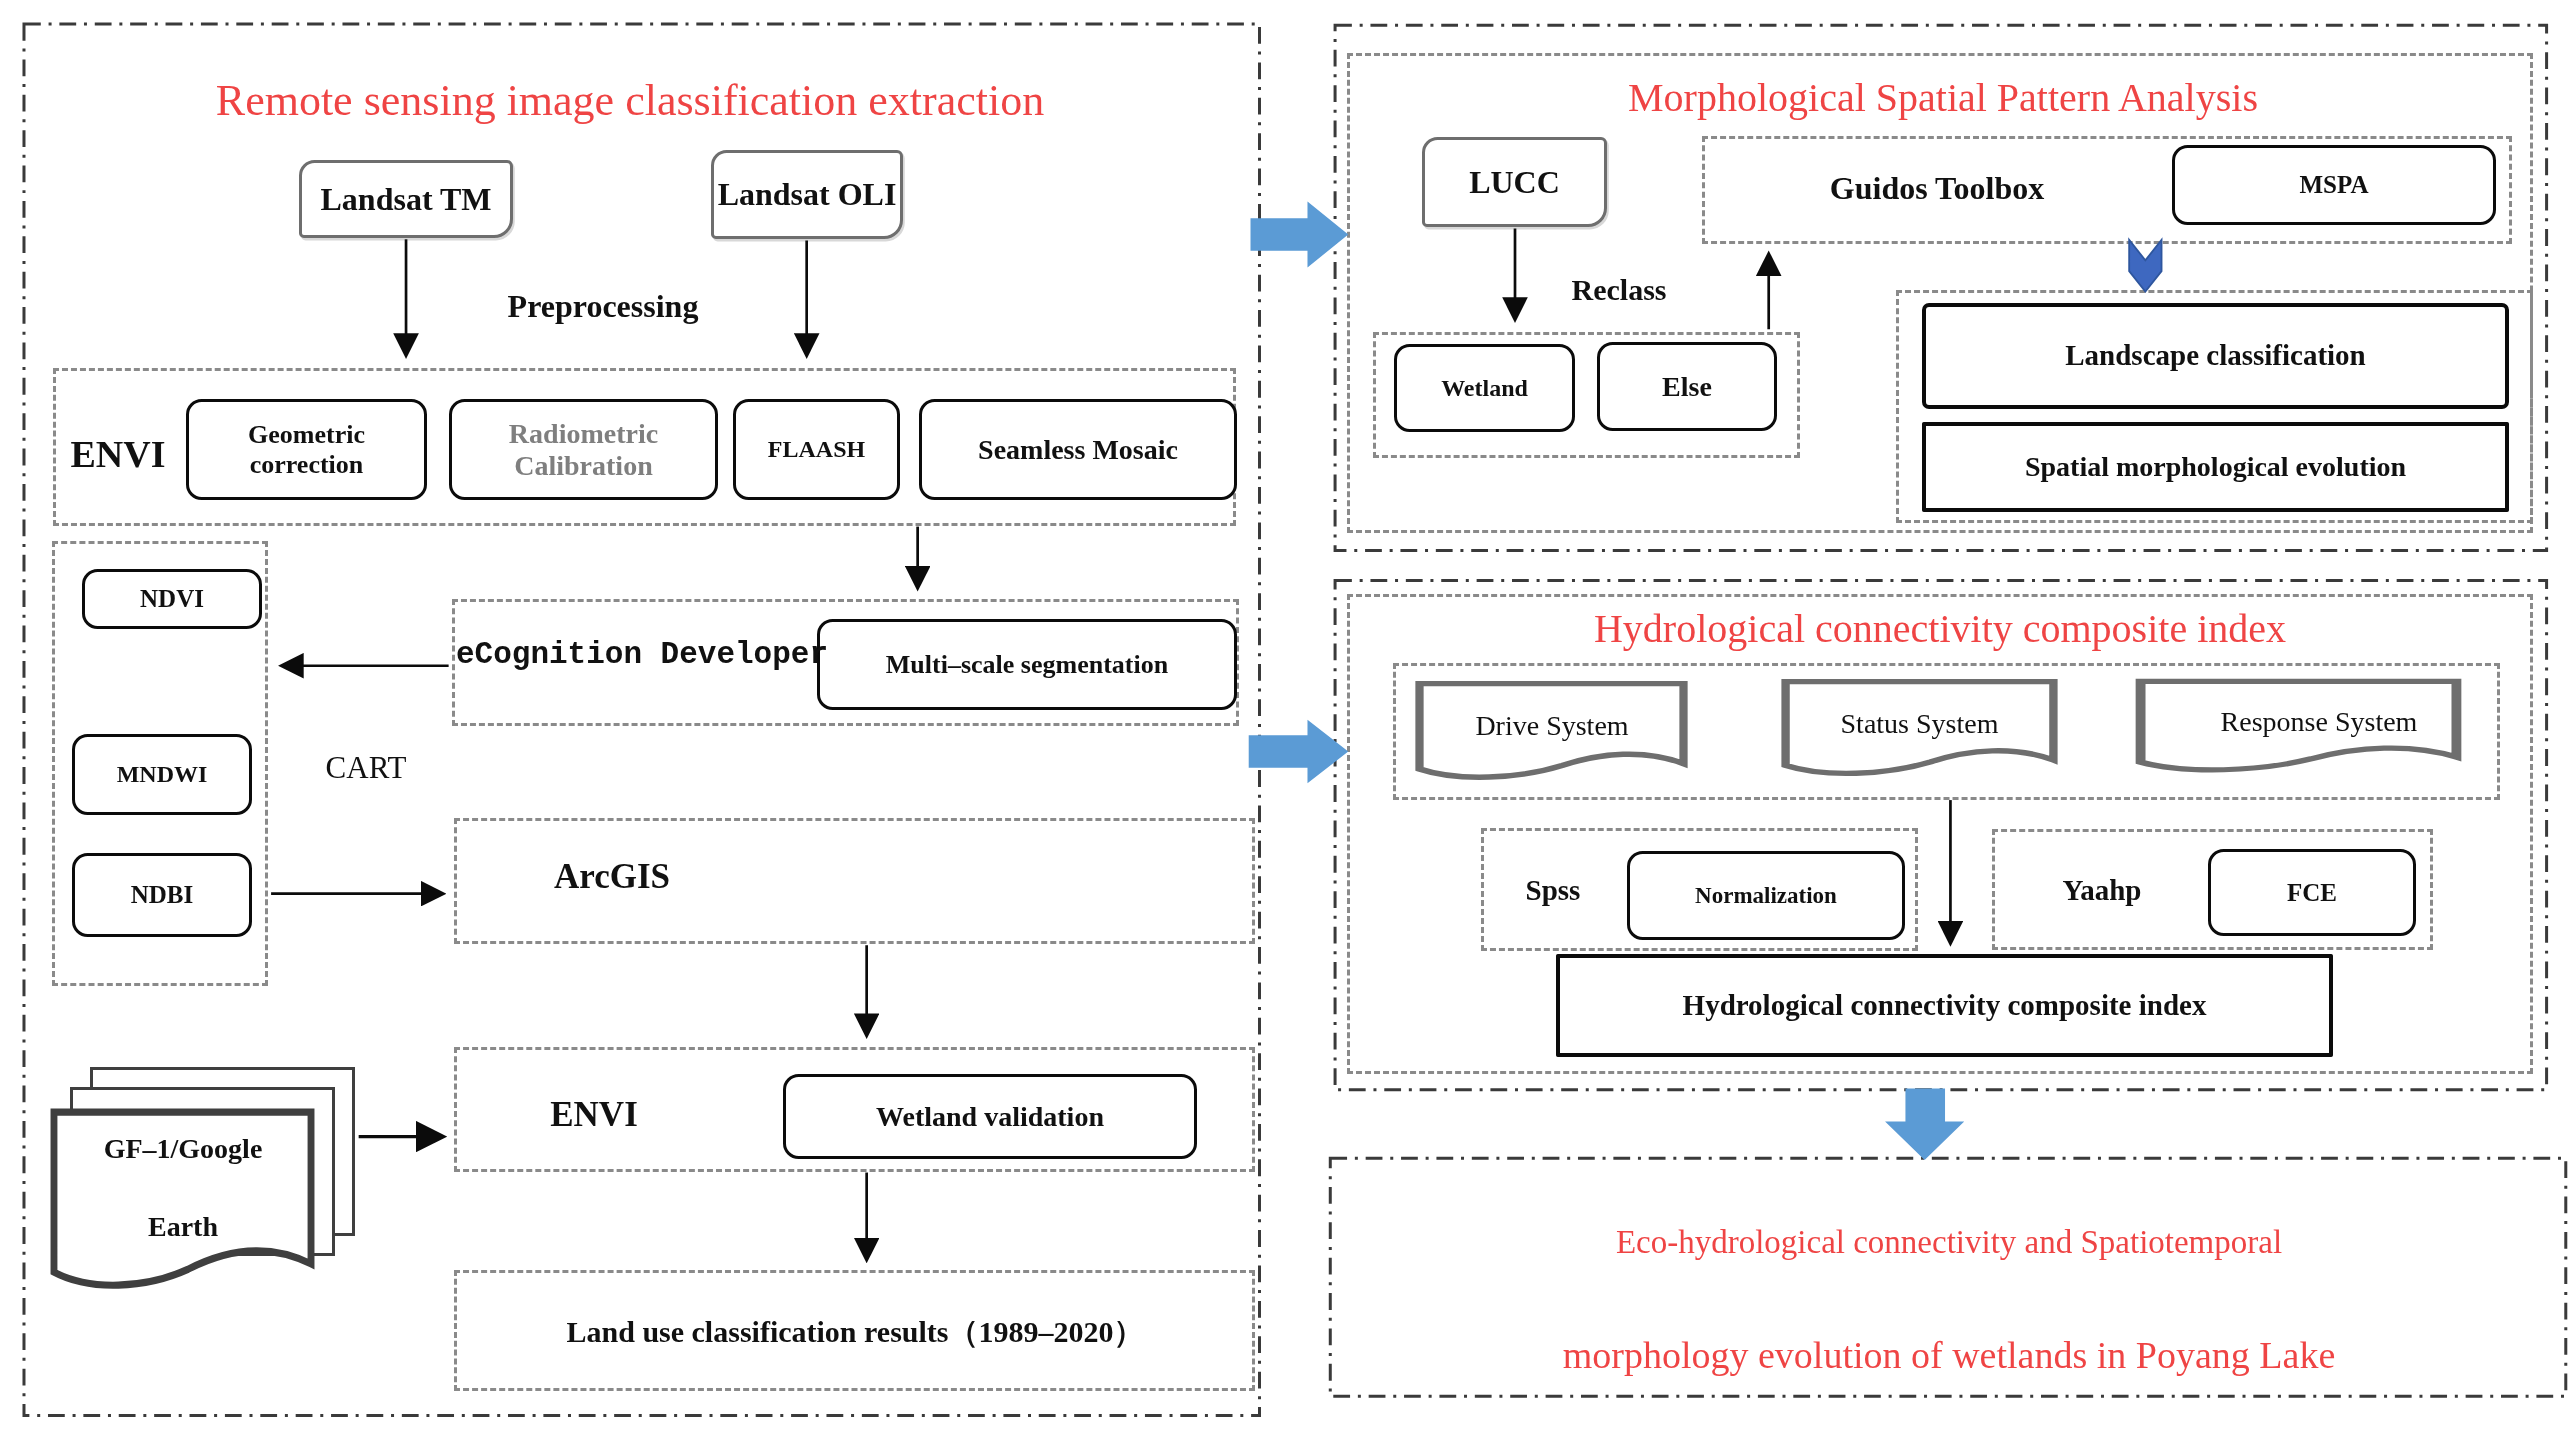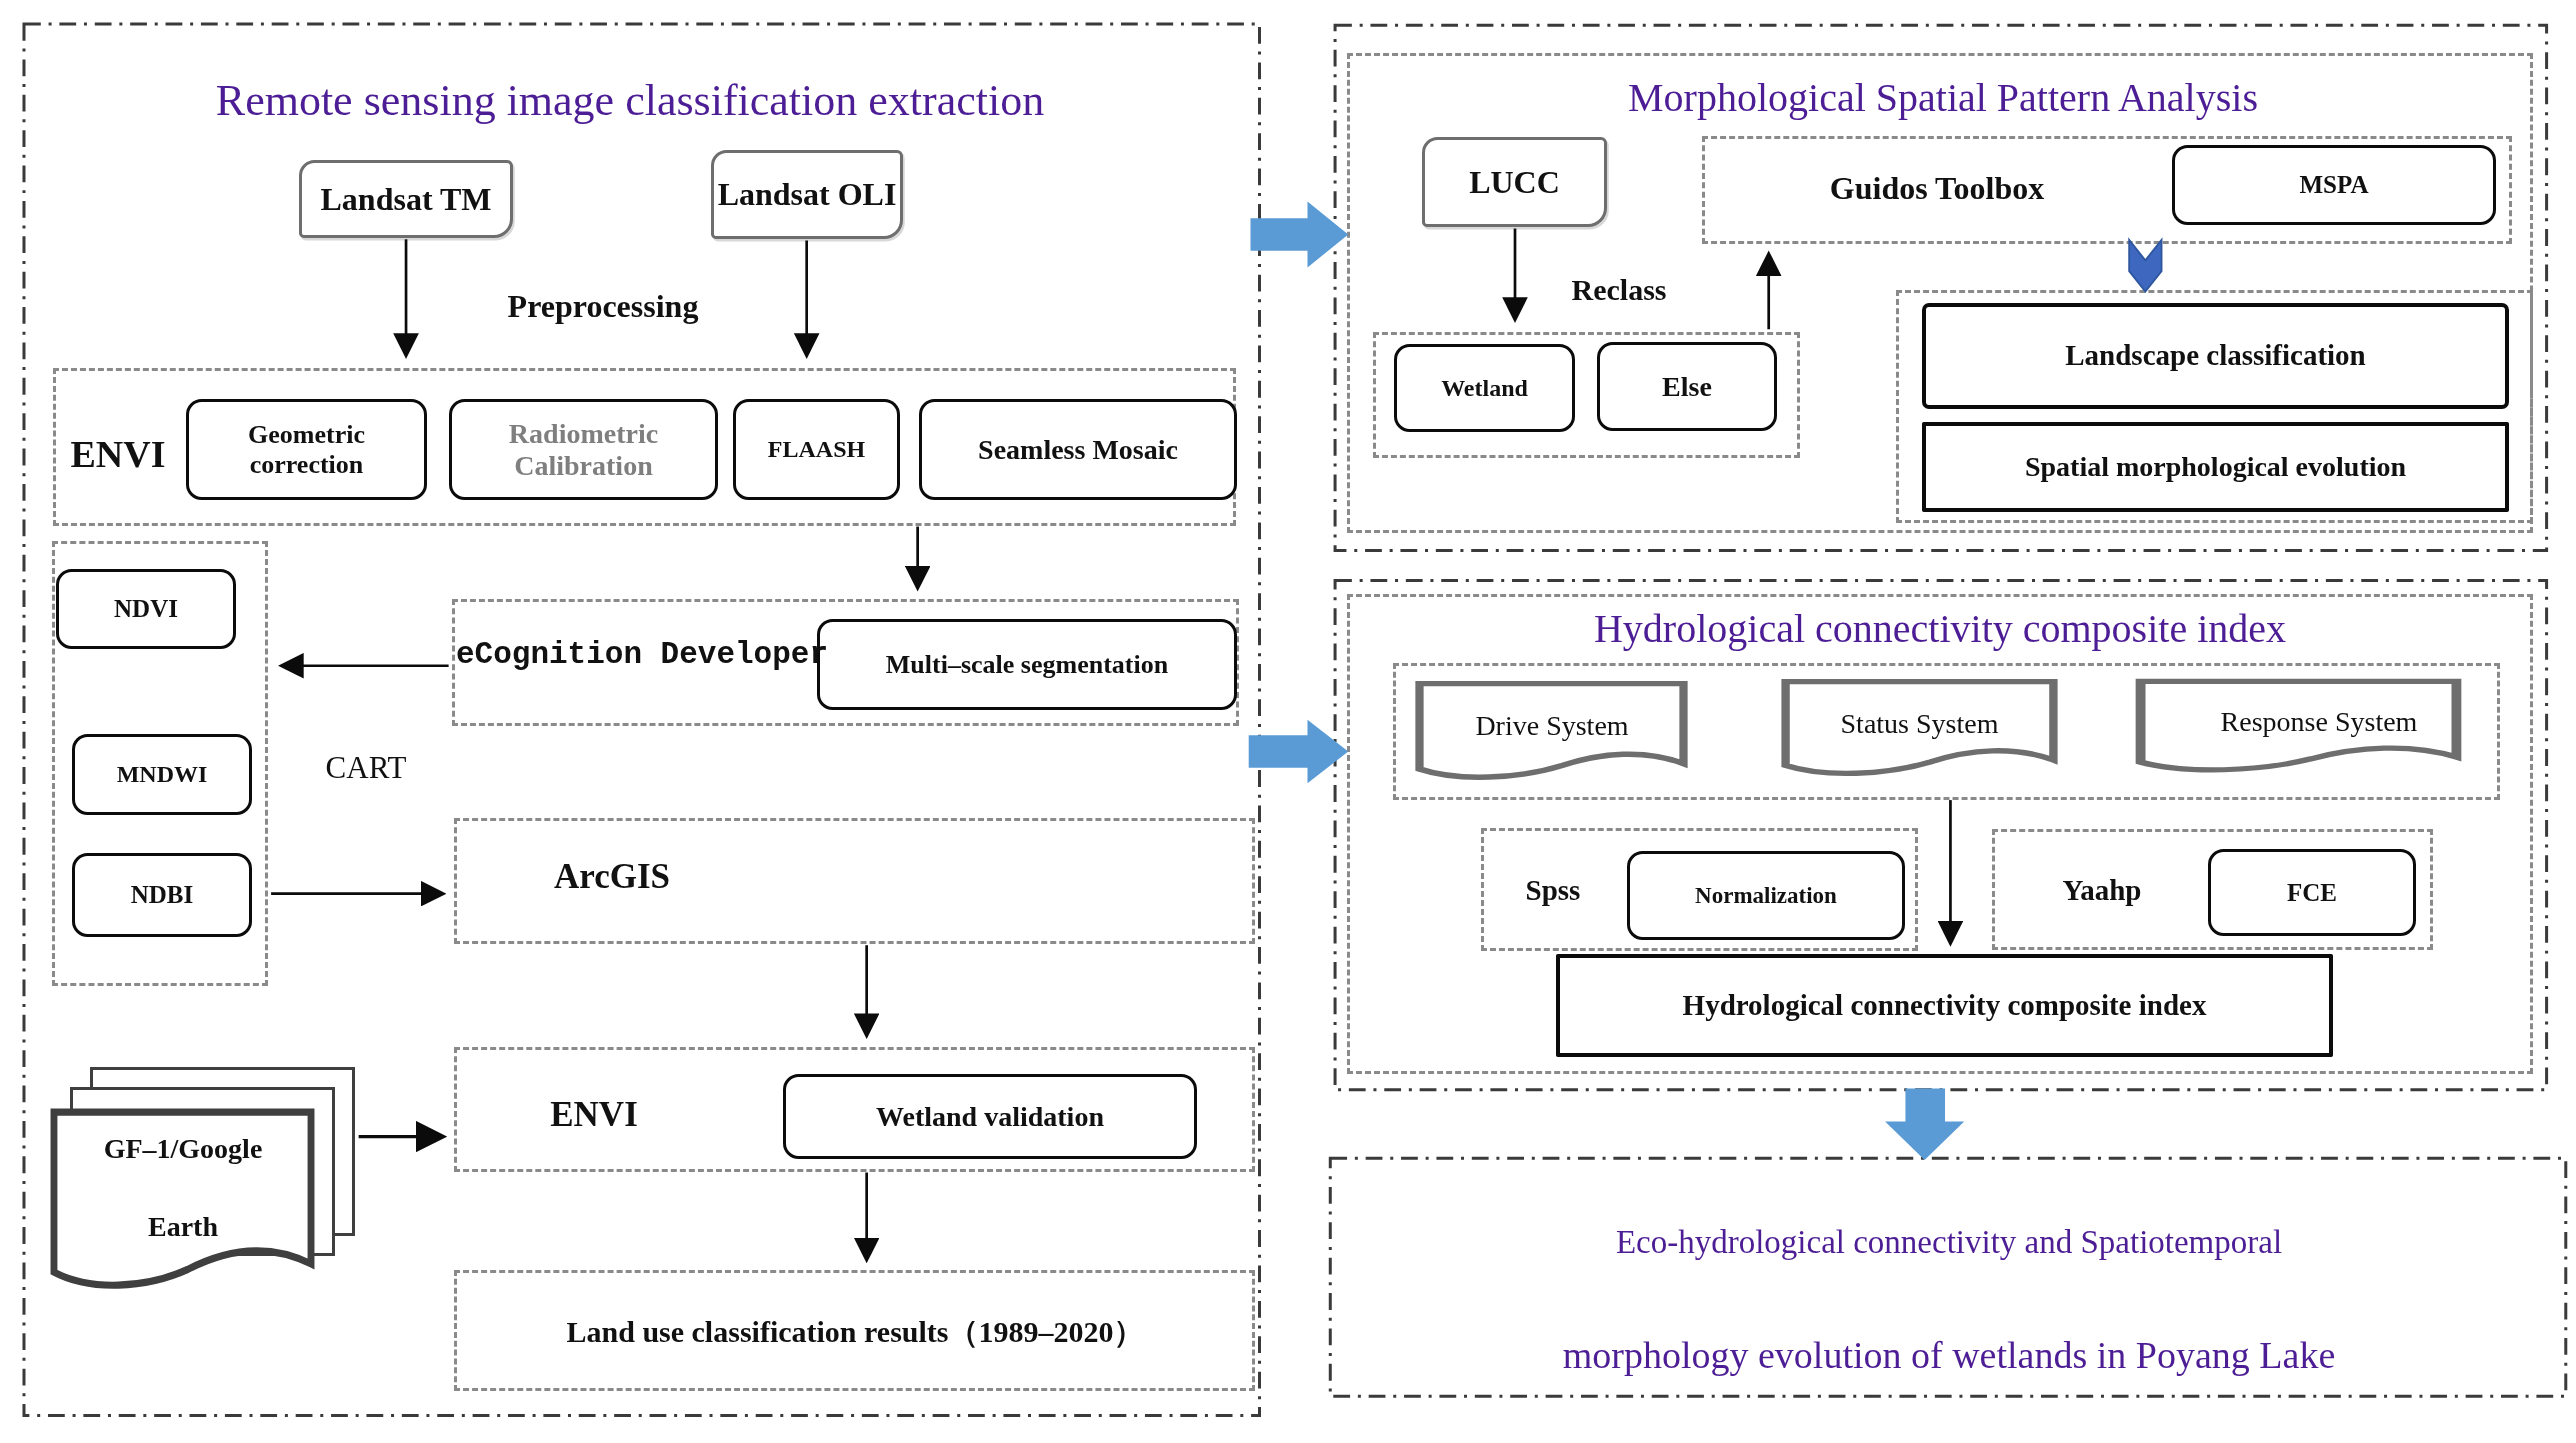--- a/index.html
+++ b/index.html
@@ -33,21 +33,21 @@
     border:3.6px solid #6e6e6e;border-radius:15.6px 6px 19px 4.8px;
     box-shadow:1.8px 2.4px 0 #d8d8d8;
     display:flex;align-items:center;justify-content:center;text-align:center;
     font-weight:bold;z-index:10;
   }
   
   .lbl{
     position:absolute;display:flex;align-items:center;justify-content:center;
     text-align:center;font-weight:bold;z-index:12;white-space:nowrap;
   }
-  .blue{color:#4c1d95;font-weight:normal;}
+  .blue{color:#ef4444;font-weight:normal;}
   .graytxt{color:#7f7f7f;}
   .docrect{position:absolute;box-sizing:border-box;background:#fff;border:3.6px solid #3f3f3f;z-index:8;}
   .docsvg{position:absolute;z-index:9;overflow:visible;}
   #arrows{position:absolute;inset:0;z-index:40;pointer-events:none;}
 </style>
 </head>
 <body>
 
 <div id="canvas">
 
@@ -71,21 +71,21 @@
     <span>Radiometric Calibration</span>
   </div>
   <div class="box" style="left:733px;top:399px;width:167px;height:101px;font-size:24px;">
     <span>FLAASH</span>
   </div>
   <div class="box" style="left:919px;top:399px;width:318px;height:101px;font-size:28px;">
     <span>Seamless Mosaic</span>
   </div>
 
   <div class="pnl" style="left:52px;top:541px;width:216px;height:445px;"></div>
-  <div class="box" style="left:56px;top:569px;width:180px;height:80px;font-size:25px;">
+  <div class="box" style="left:82px;top:569px;width:180px;height:60px;font-size:25px;">
     <span>NDVI</span>
   </div>
   <div class="box" style="left:72px;top:734px;width:180px;height:81px;font-size:24px;">
     <span>MNDWI</span>
   </div>
   <div class="box" style="left:72px;top:853px;width:180px;height:84px;font-size:25px;">
     <span>NDBI</span>
   </div>
   <div class="lbl" style="left:294px;top:745px;width:144px;height:46px;font-size:31px;font-weight:normal;">CART</div>
 

